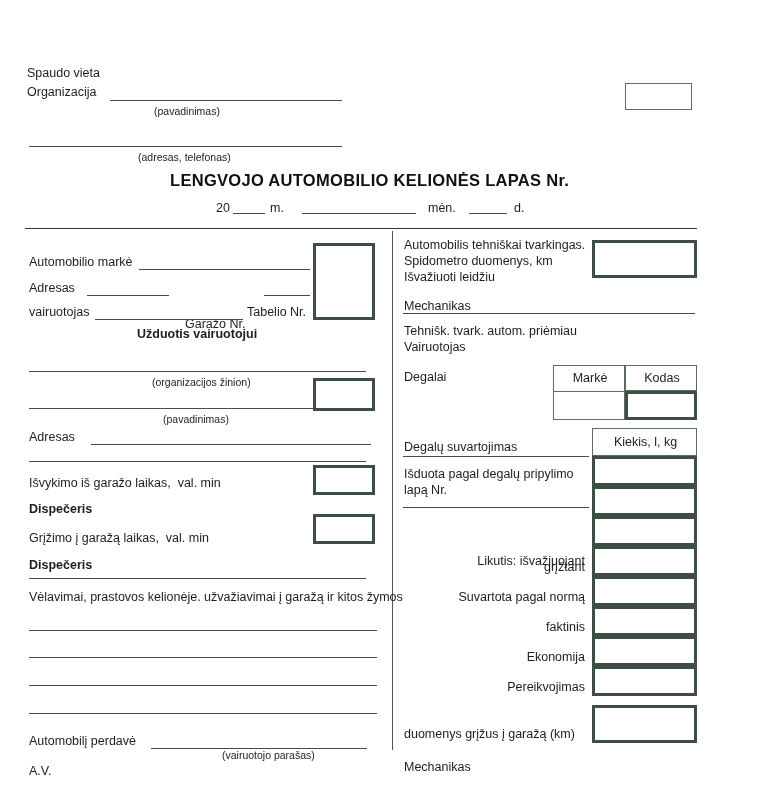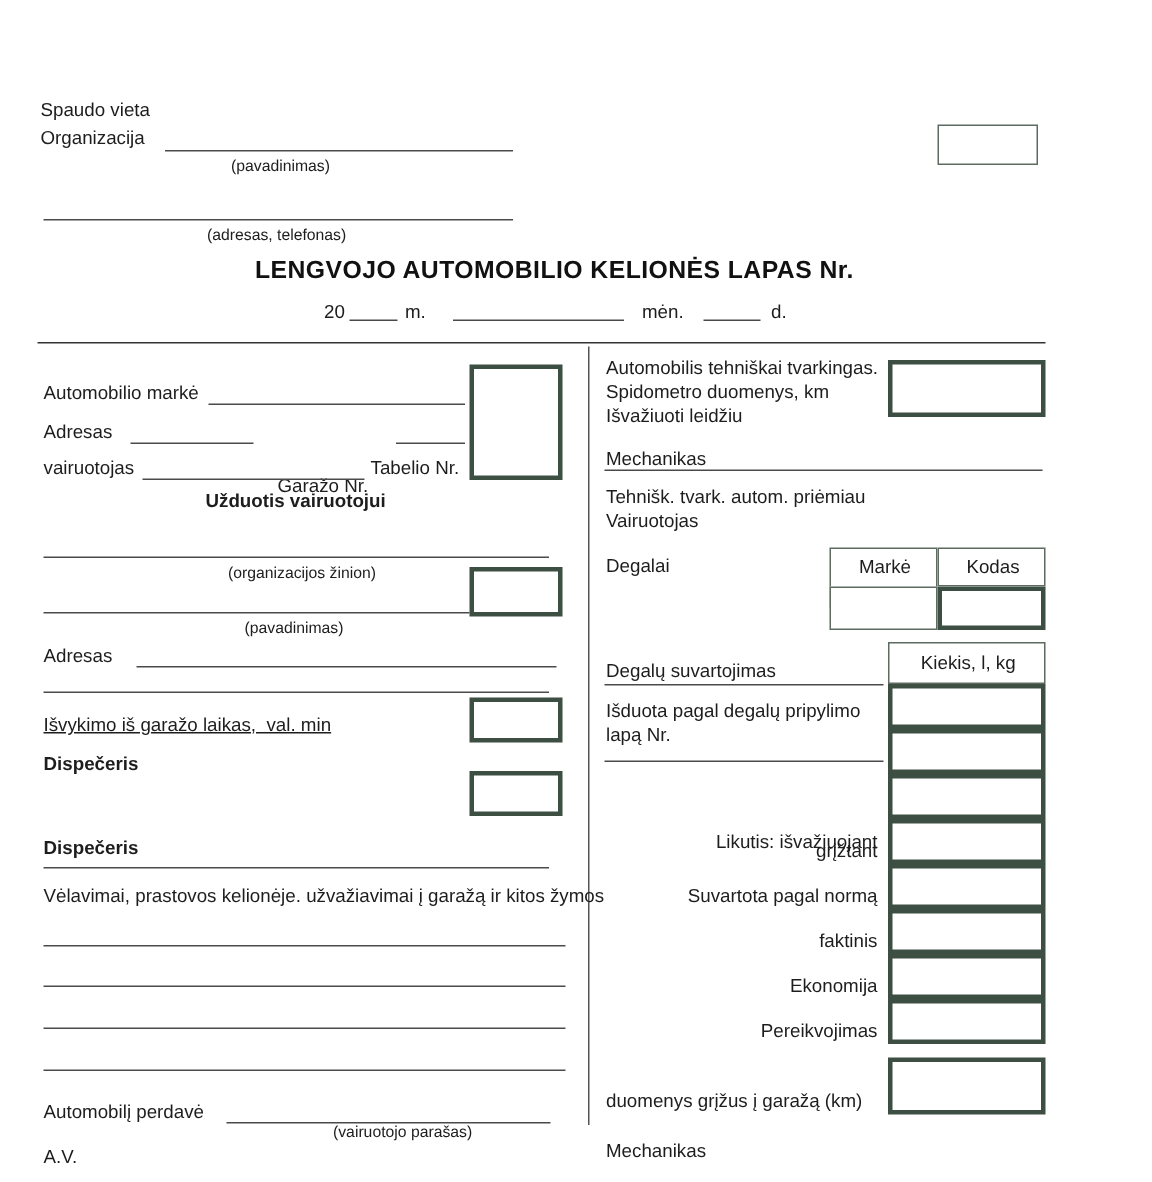--- a/index.html
+++ b/index.html
@@ -135,26 +135,27 @@
   <div class="txt small" style="left:163px; top:412px;">(pavadinimas)</div>
 
   <div class="box" style="left:313px; top:378px; width:62px; height:33px;"></div>
 
   <div class="txt" style="left:29px; top:430px;">Adresas</div>
   <div class="txt" style="left:92px; top:430px; width:240px;"></div>
   <div class="rule" style="left:91px; top:444px; width:280px;"></div>
 
   <div class="rule" style="left:29px; top:461px; width:337px;"></div>
 
-  <div class="txt" style="left:29px; top:476px;text-decoration:underline;">Išvykimo iš garažo laikas,  val. min</div>
+  <div class="txt" style="left:29px; top:476px;">Išvykimo iš garažo laikas,  val. min</div>
   <div class="box" style="left:313px; top:465px; width:62px; height:30px;"></div>
 
   <div class="txt bold" style="left:29px; top:502px;">Dispečeris</div>
   <div class="txt" style="left:110px; top:502px; width:190px;"></div>
 
+  <div class="txt" style="left:29px; top:531px;">Grįžimo į garažą laikas,  val. min</div>
   <div class="box" style="left:313px; top:514px; width:62px; height:30px;"></div>
 
   <div class="txt bold" style="left:29px; top:558px;">Dispečeris</div>
   <div class="txt" style="left:110px; top:558px; width:190px;"></div>
 
   <div class="rule" style="left:29px; top:578px; width:337px;"></div>
 
   <div class="txt" style="left:29px; top:590px;">Vėlavimai, prastovos kelionėje. užvažiavimai į garažą ir kitos žymos</div>
 
   <div class="txt" style="left:30px; top:608px; width:340px;"></div>

